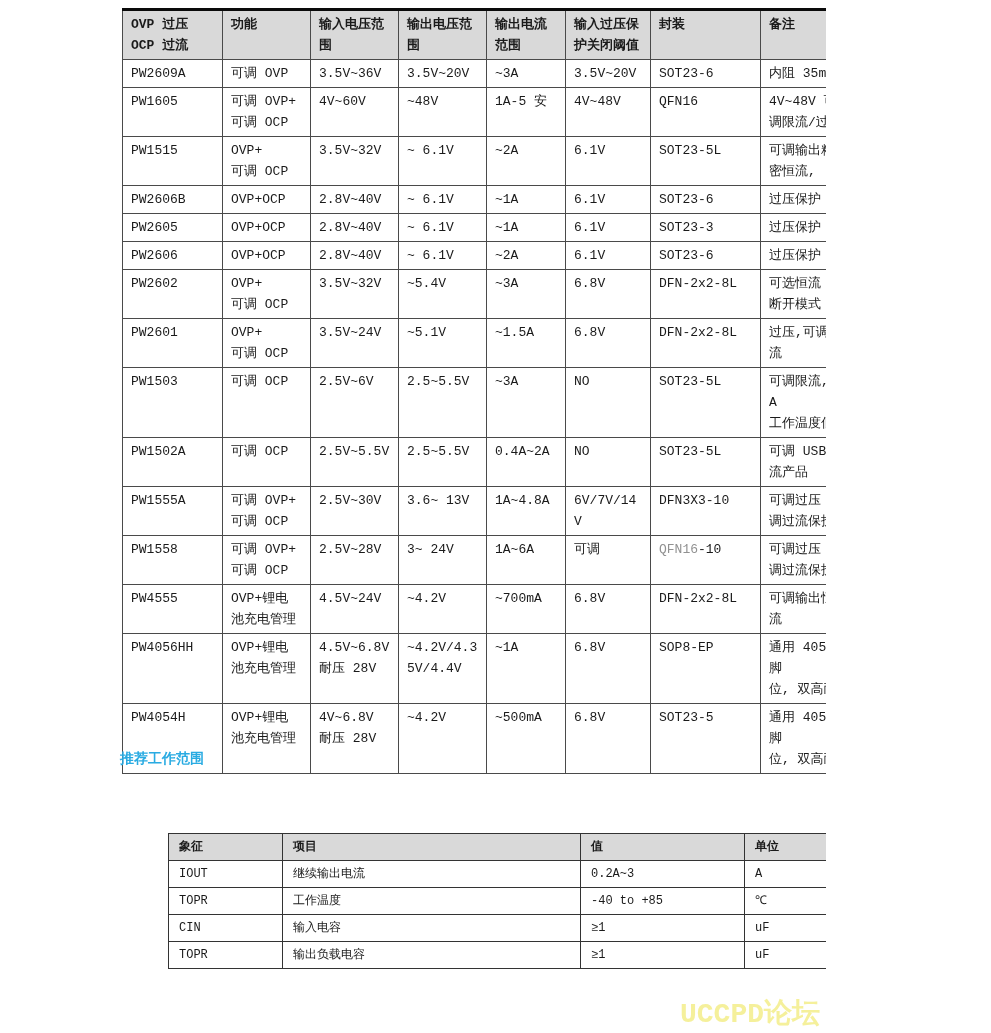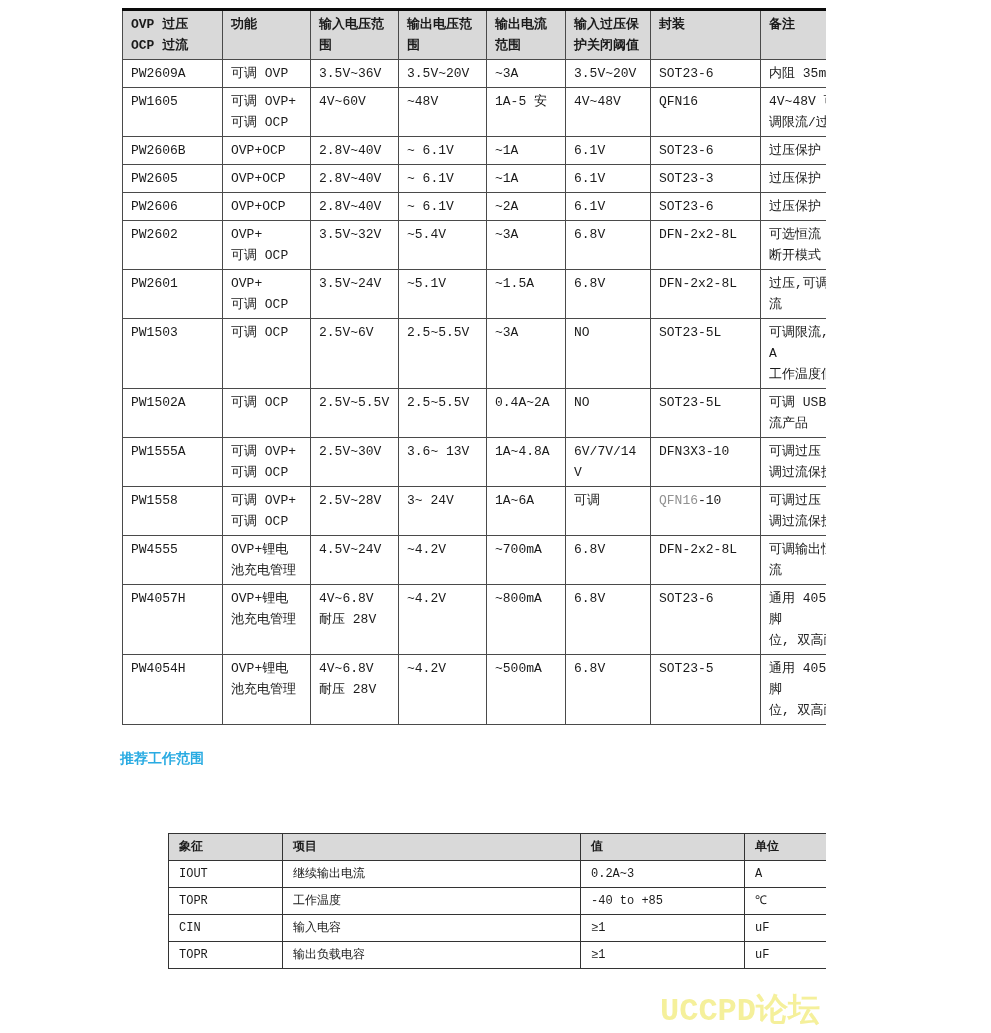--- a/index.html
+++ b/index.html
@@ -42,21 +42,21 @@
     border:1px solid #333333;
     font-size:12px;line-height:20px;
     padding:3px 10px;
     text-align:left;vertical-align:middle;
     white-space:pre-line;
   }
   .t2 th{background:#D9D9D9;font-weight:bold;}
   
   .watermark{
     position:absolute;right:6px;bottom:1px;
-    font-size:32px;font-weight:bold;
+    font-size:28px;font-weight:bold;
   }
 </style>
 </head>
 <body>
 
 <div class="page">
 
   <table class="t1">
     <colgroup>
       <col style="width:100px">
@@ -102,20 +102,32 @@
 可调 OCP</td>
           <td>4V~60V</td>
           <td>~48V</td>
           <td>1A-5 安</td>
           <td>4V~48V</td>
           <td>QFN16</td>
           <td>4V~48V 可
 调限流/过压</td>
         </tr>
         <tr>
+          <td>PW1515</td>
+          <td>OVP+
+可调 OCP</td>
+          <td>3.5V~32V</td>
+          <td>~ 6.1V</td>
+          <td>~2A</td>
+          <td>6.1V</td>
+          <td>SOT23-5L</td>
+          <td>可调输出精
+密恒流,</td>
+        </tr>
+        <tr>
           <td>PW2606B</td>
           <td>OVP+OCP</td>
           <td>2.8V~40V</td>
           <td>~ 6.1V</td>
           <td>~1A</td>
           <td>6.1V</td>
           <td>SOT23-6</td>
           <td>过压保护</td>
         </tr>
         <tr>
@@ -215,30 +227,31 @@
 池充电管理</td>
           <td>4.5V~24V</td>
           <td>~4.2V</td>
           <td>~700mA</td>
           <td>6.8V</td>
           <td>DFN-2x2-8L</td>
           <td>可调输出恒
 流</td>
         </tr>
         <tr>
-          <td>PW4057H</td>
+          <td>PW4056HH</td>
           <td>OVP+锂电
 池充电管理</td>
-          <td>4V~6.8V
+          <td>4.5V~6.8V
 耐压 28V</td>
-          <td>~4.2V</td>
-          <td>~800mA</td>
-          <td>6.8V</td>
-          <td>SOT23-6</td>
-          <td>通用 4057 脚
+          <td>~4.2V/4.3
+5V/4.4V</td>
+          <td>~1A</td>
+          <td>6.8V</td>
+          <td>SOP8-EP</td>
+          <td>通用 4056 脚
 位, 双高耐压</td>
         </tr>
         <tr>
           <td>PW4054H</td>
           <td>OVP+锂电
 池充电管理</td>
           <td>4V~6.8V
 耐压 28V</td>
           <td>~4.2V</td>
           <td>~500mA</td>

